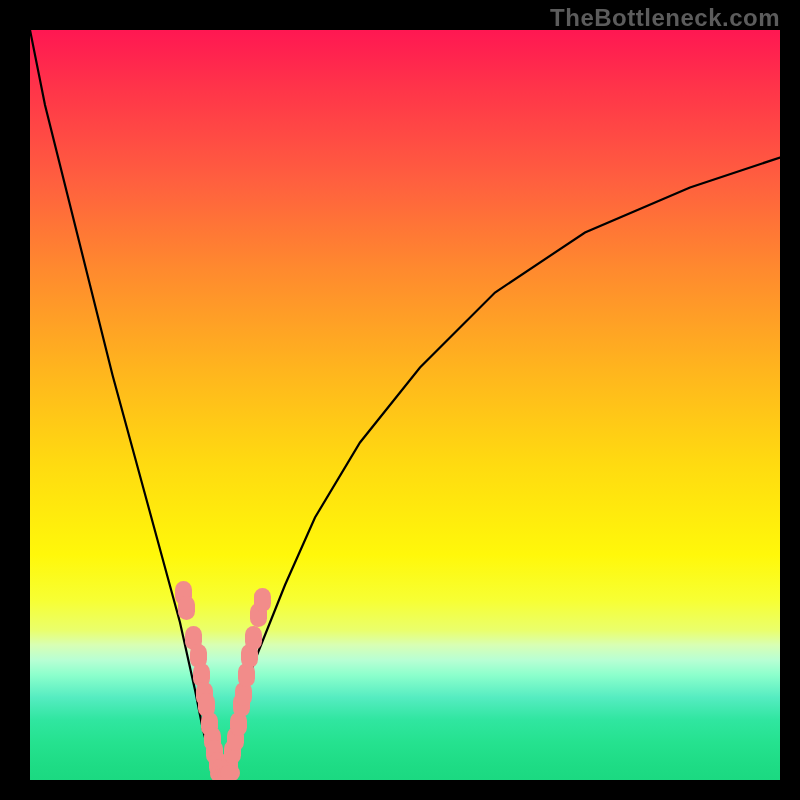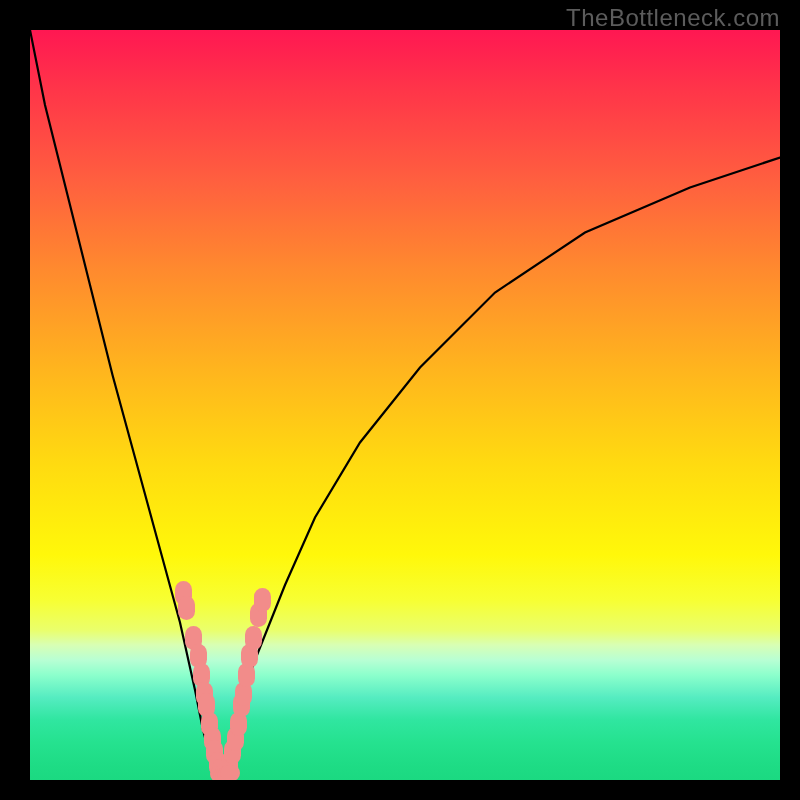--- a/index.html
+++ b/index.html
@@ -42,21 +42,21 @@
         #1bd981 100%
       );
       overflow: hidden;
     }
     .watermark {
       position: absolute;
       top: 4px;
       right: 20px;
       font-family: Arial, Helvetica, sans-serif;
       font-size: 24px;
-      font-weight: 400;
+      font-weight: 700;
       color: #5c5c5c;
       letter-spacing: 0.5px;
       pointer-events: none;
     }
     svg.curve {
       position: absolute;
       left: 0;
       top: 0;
       width: 750px;
       height: 750px;

